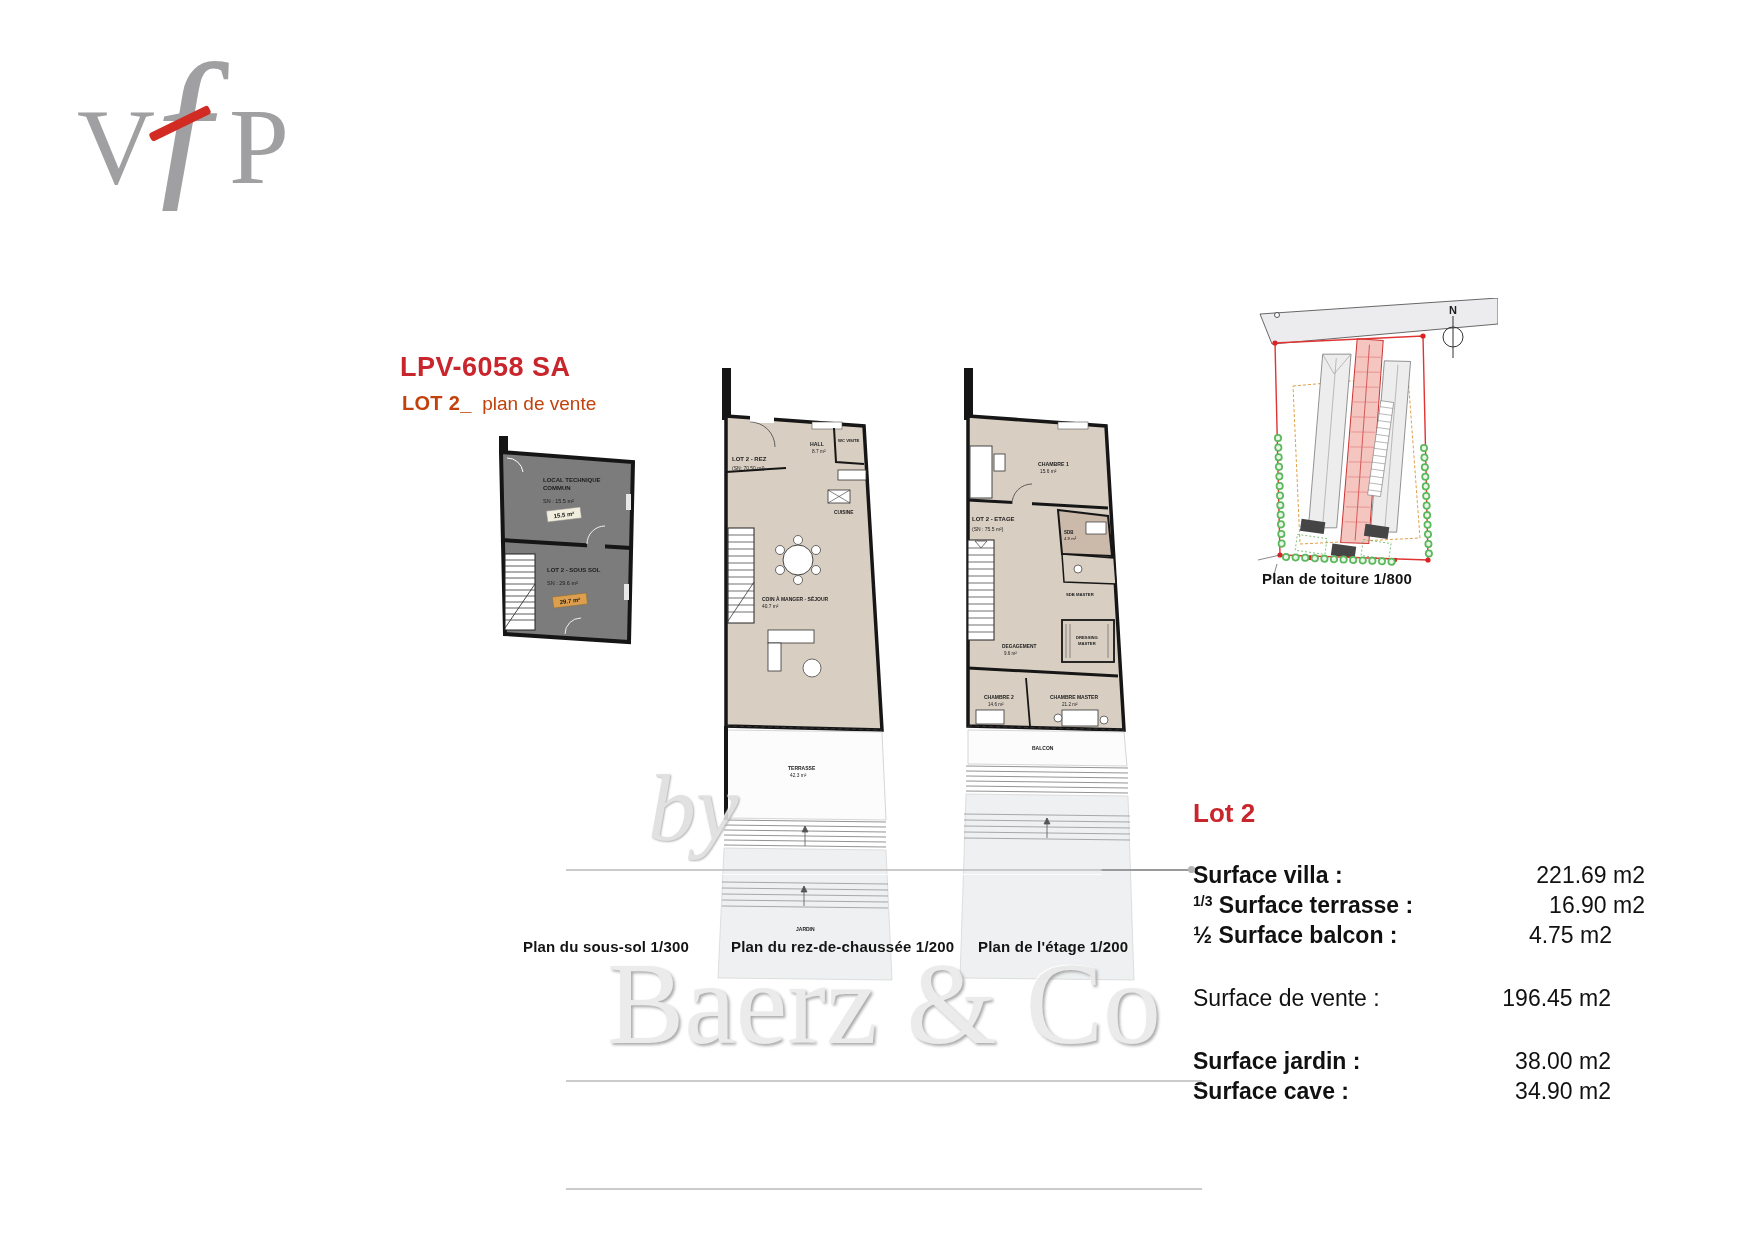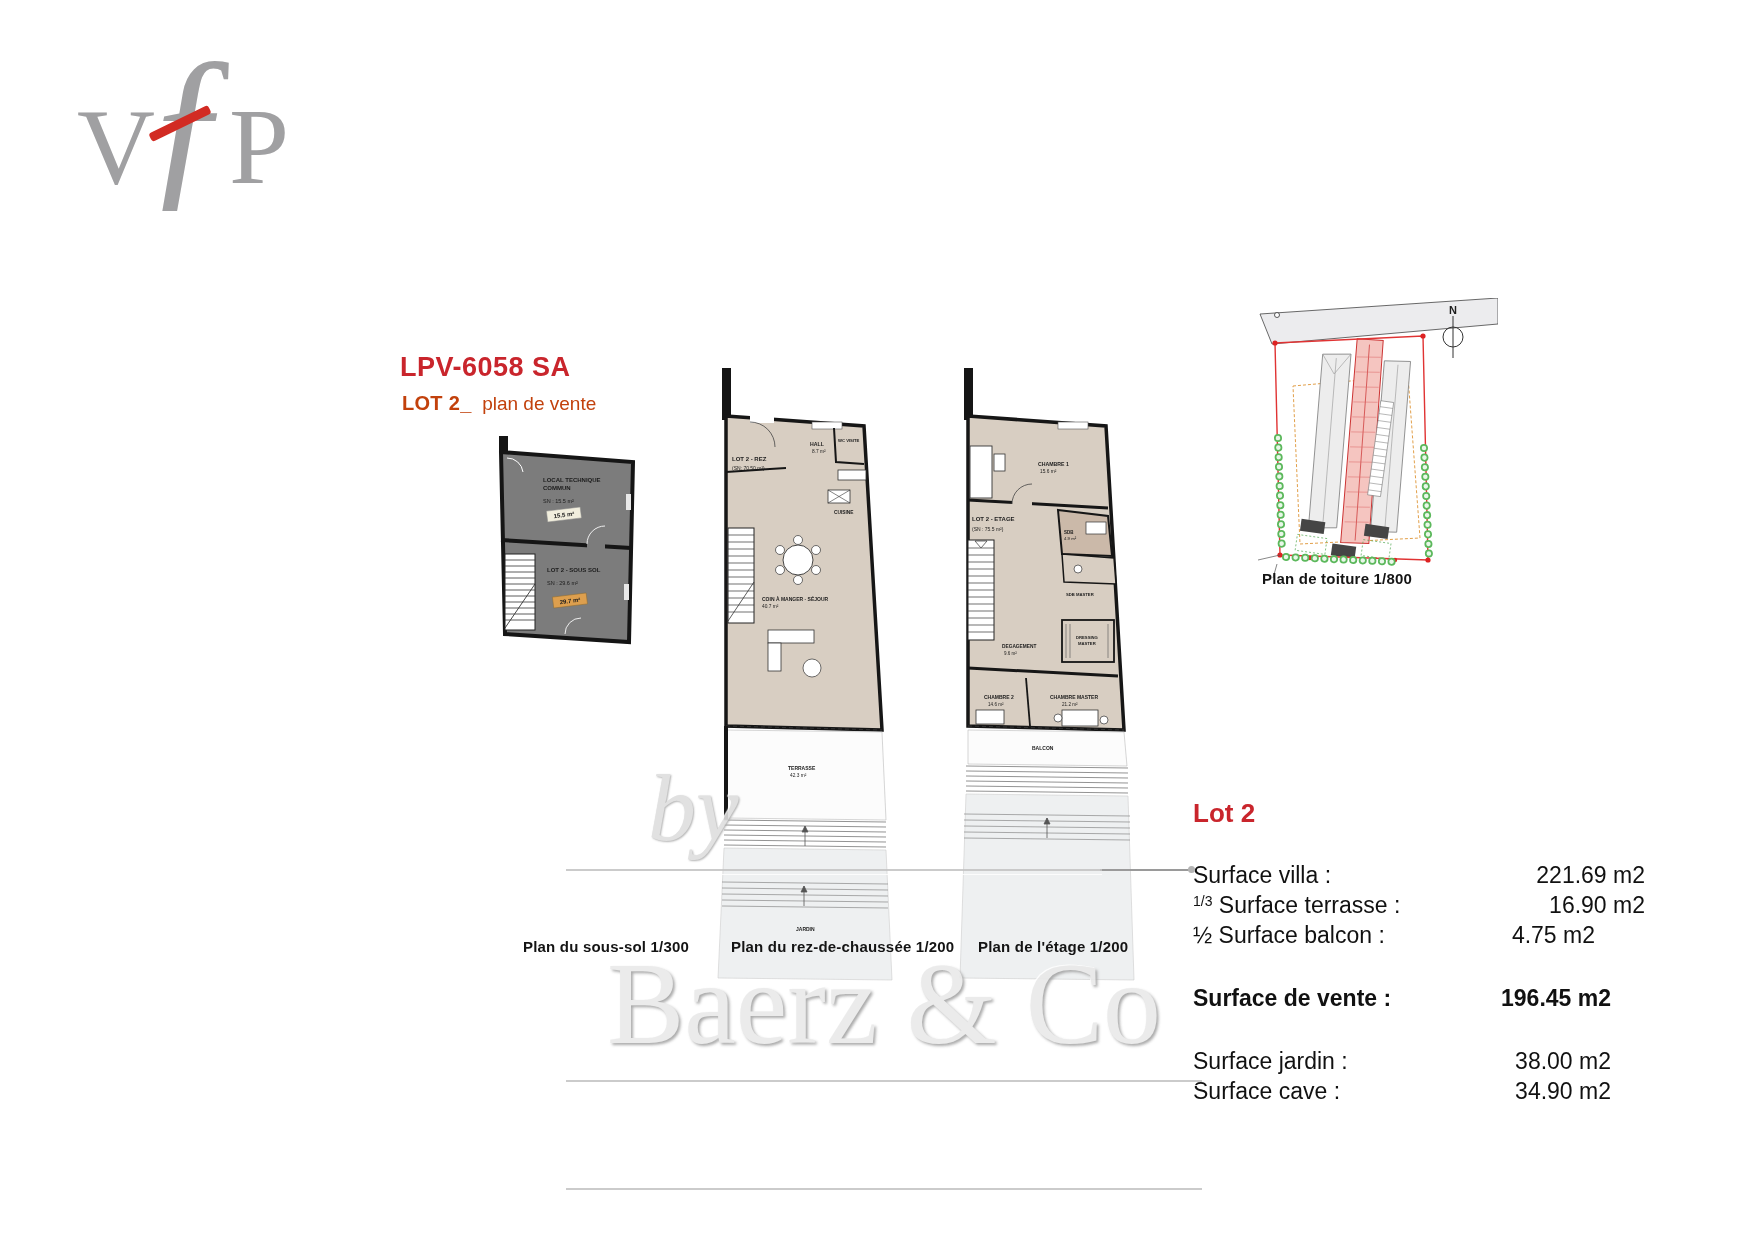--- a/index.html
+++ b/index.html
@@ -13,23 +13,23 @@
   .ref-title{font-weight:bold;font-size:27px;color:#c9252c;letter-spacing:0.5px;}
   .lot-line{font-size:19px;color:#c2410c;}
   .lot-line b{font-size:20px;letter-spacing:0.3px;}
   
   .plan-caption{font-weight:bold;font-size:15px;color:#141414;letter-spacing:0.2px;white-space:nowrap;z-index:3;}
   
   svg text{font-family:"Liberation Sans",sans-serif;fill:#1c1c1c;}
   .rl{font-weight:bold;}
   
   .tbl-title{font-weight:bold;font-size:26px;color:#c9252c;}
-  .tbl-label{font-size:23px;color:#111;white-space:nowrap;}
+  .tbl-label{font-size:23px;color:#111;white-space:nowrap;font-weight:bold;}
   .tbl-value{font-size:23px;color:#111;text-align:right;white-space:nowrap;}
-  .tbl-bold{font-weight:bold;}
+  .tbl-bold{font-weight:normal;}
   .frac{font-size:14px;vertical-align:7px;}
   
   .wm{pointer-events:none;z-index:5;}
   .wm-by{font-family:"Liberation Serif",serif;font-style:italic;font-size:96px;color:#dedede;
          text-shadow:1px 1px 2px #adadad,-1px -1px 1px #ffffff;opacity:.9;}
   .wm-brand{font-family:"Liberation Serif",serif;font-size:116px;color:#e9e9e9;white-space:nowrap;
          text-shadow:2px 2px 3px #9f9f9f,-1px -1px 0 #ffffff;opacity:.88;}
   .wm-tag{font-family:"Liberation Serif",serif;font-size:46px;letter-spacing:24px;color:#e9e9e9;white-space:nowrap;
          text-shadow:1.5px 1.5px 2px #a5a5a5,-1px -1px 0 #ffffff;opacity:.88;}
   .wm-rule{height:3px;border-top:2px solid #c3c3c3;border-bottom:1px solid #ffffff;opacity:.85;}
@@ -222,21 +222,21 @@
 
   <div class="abs tbl-title" style="left:1193px;top:798px;">Lot 2</div>
 
   <div class="abs tbl-label" style="left:1193px;top:862px;"><span>Surface villa :</span></div>
   <div class="abs tbl-value" style="right:109px;top:862px;">221.69 m2</div>
 
   <div class="abs tbl-label" style="left:1193px;top:892px;"><span class="frac">1/3</span> <span>Surface terrasse :</span></div>
   <div class="abs tbl-value" style="right:109px;top:892px;">16.90 m2</div>
 
   <div class="abs tbl-label" style="left:1193px;top:922px;"><span>½ </span><span>Surface balcon :</span></div>
-  <div class="abs tbl-value" style="right:159px;top:922px;">4.75 m2</div>
+  <div class="abs tbl-value" style="right:142px;top:922px;">4.75 m2</div>
 
   <div class="abs tbl-label tbl-bold" style="left:1193px;top:985px;">Surface de vente :</div>
   <div class="abs tbl-value tbl-bold" style="right:143px;top:985px;">196.45 m2</div>
 
   <div class="abs tbl-label" style="left:1193px;top:1048px;">Surface jardin :</div>
   <div class="abs tbl-value" style="right:143px;top:1048px;">38.00 m2</div>
 
   <div class="abs tbl-label" style="left:1193px;top:1078px;">Surface cave :</div>
   <div class="abs tbl-value" style="right:143px;top:1078px;">34.90 m2</div>
 

